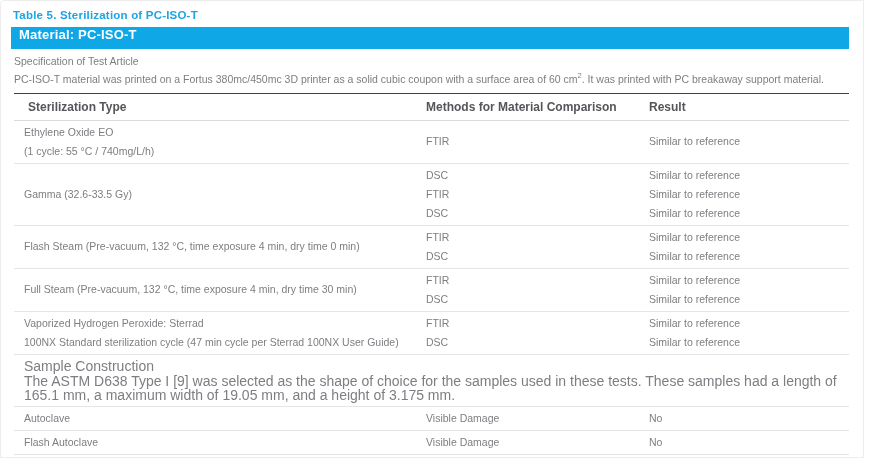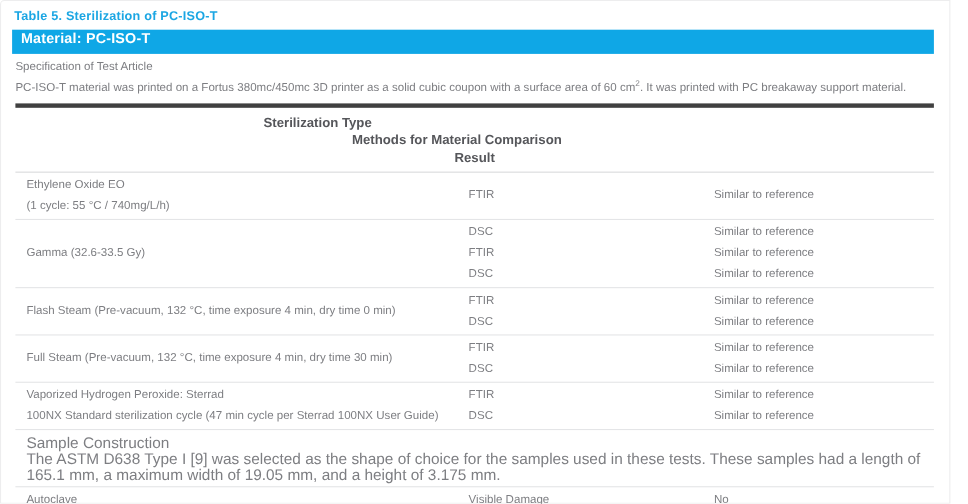--- a/index.html
+++ b/index.html
@@ -33,21 +33,21 @@
   }
   .material-bar .bar-label {
     color: #ffffff;
     font-weight: bold;
     font-size: 13px;
     letter-spacing: 0.2px;
   }
   .spec-block {
     margin: 5px 0 0 3px;
     padding-bottom: 6px;
-    border-bottom: 4px solid #404040;
+    border-bottom: 1px solid #404040;
   }
   .spec-heading {
     font-size: 10.5px;
     color: #7d7e82;
     line-height: 14px;
   }
   .spec-desc {
     font-size: 10.5px;
     color: #7d7e82;
     line-height: 15px;
@@ -69,21 +69,20 @@
     font-size: 10.5px;
     color: #7d7e82;
     line-height: 19px;
     white-space: nowrap;
   }
   .thead {
     display: flex;
     align-items: center;
     border-bottom: 1px solid #d9dadc;
     padding: 5px 0;
-    flex-direction: column;
   }
   .thead .c1 { padding-left: 14px; }
   .hline {
     font-size: 12px;
     font-weight: bold;
     color: #55565a;
     line-height: 16px;
     white-space: nowrap;
   }
   .note-row {

